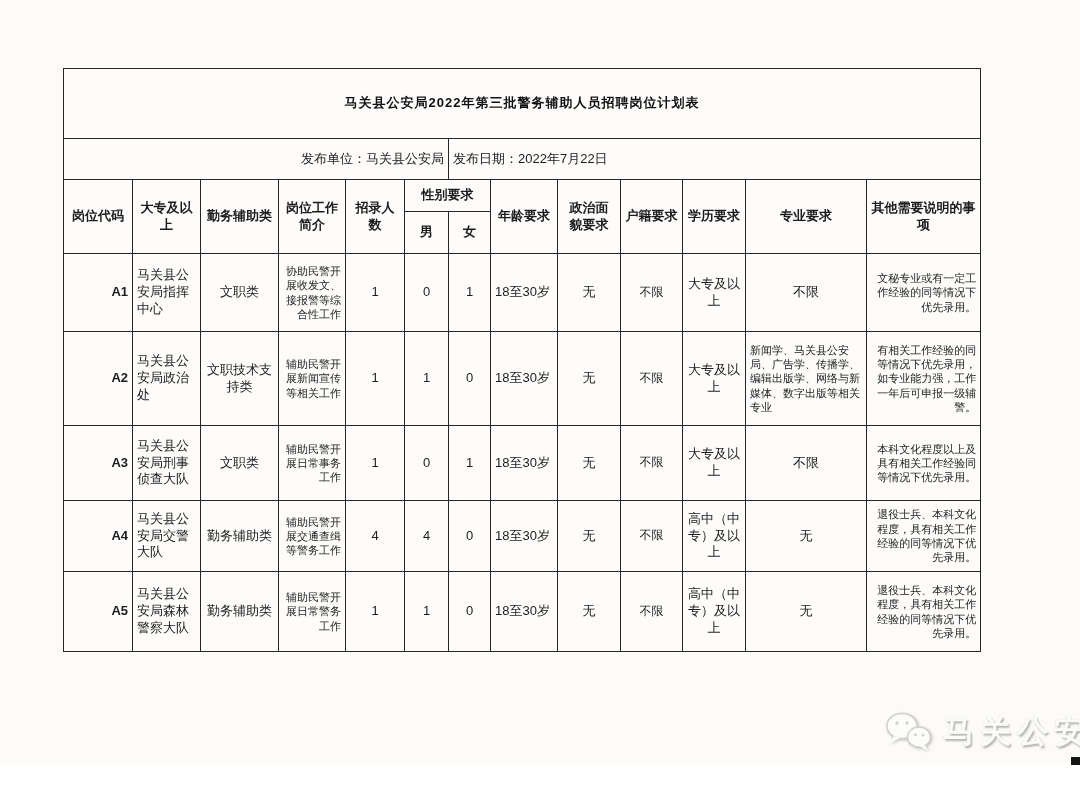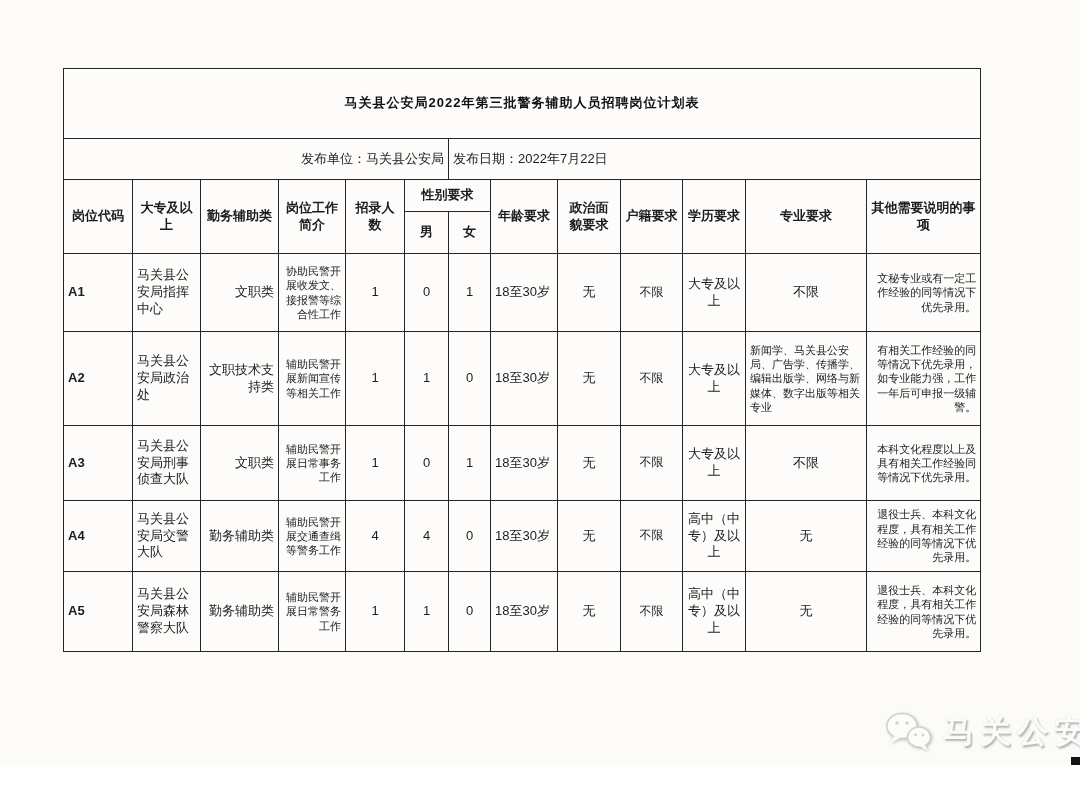--- a/index.html
+++ b/index.html
@@ -27,23 +27,23 @@
     letter-spacing:1px; color:#111;
   }
   .meta-cell { font-size:14px; height:36px; }
   .meta-left  { text-align:right; padding-left:8px !important; }
   .meta-right { }
   .hd { font-weight:bold; text-align:center; font-size:13px; }
   .hd-pol   { padding:2px 8px !important; }
   .hd-other { padding:2px 4px !important; }
   .hd-count { padding:2px 6px !important; }
   .c        { text-align:center; }
-  .code     { font-weight:bold; text-align:left; }
+  .code     { font-weight:bold; text-align:right; }
   .name     { text-align:left; }
-  .type     { text-align:right; }
+  .type     { text-align:center; }
   .brief    { text-align:right; font-size:11px !important; }
   .num      { text-align:center; }
   .age      { text-align:left; }
   .political{ text-align:center; }
   .household{ text-align:center; font-size:12px !important; }
   .education{ text-align:center; }
   .major    { text-align:center; }
   .major.long { text-align:left; font-size:11px !important; }
   .other    { text-align:right; font-size:11px !important; }
 

